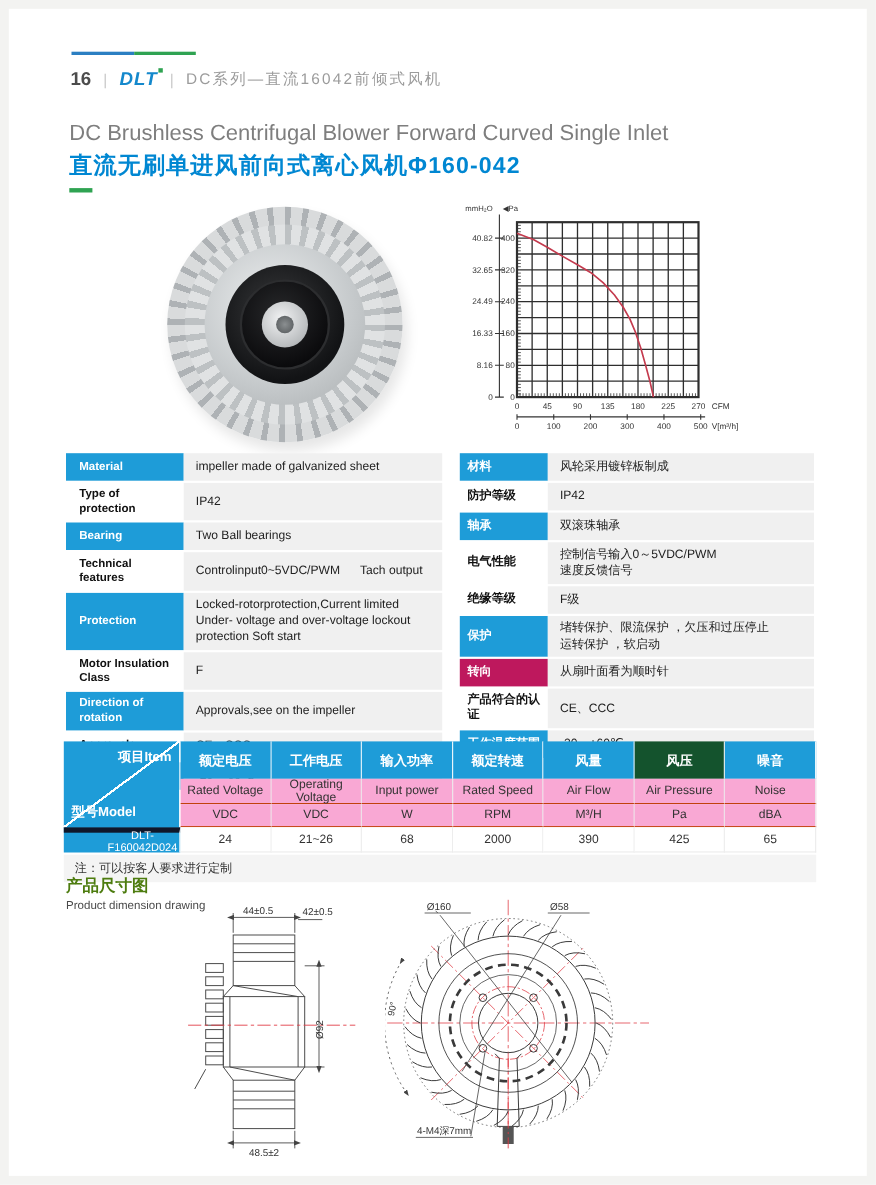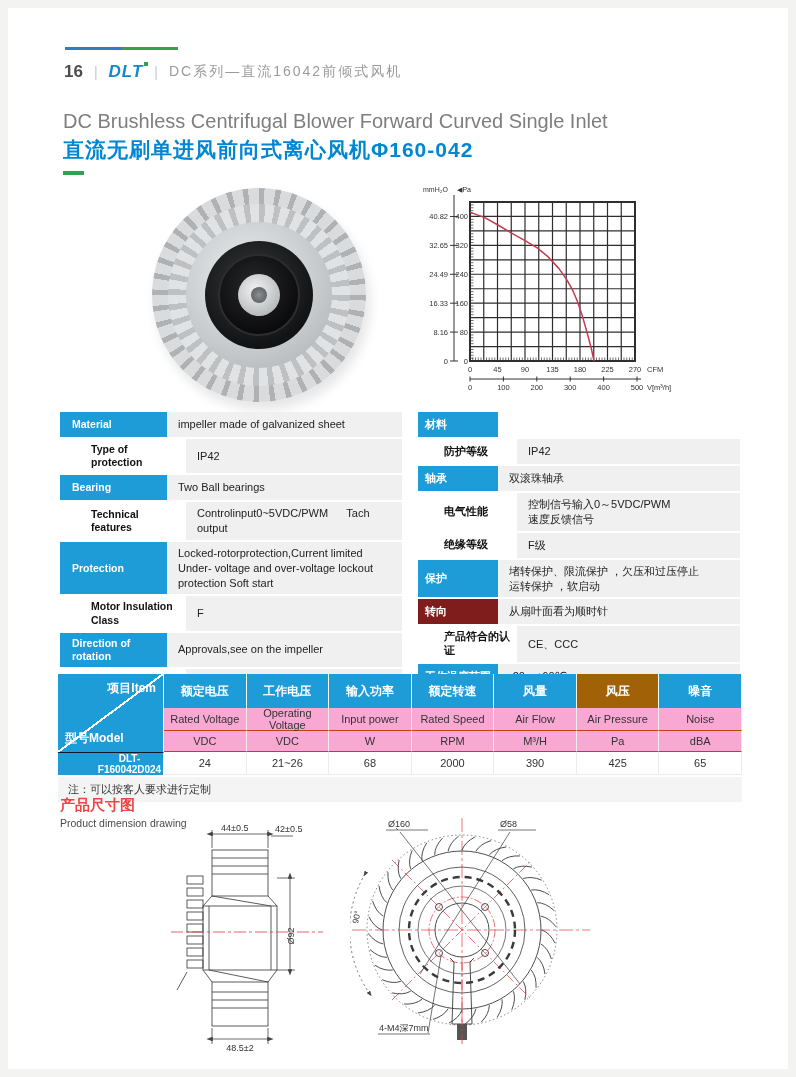--- a/index.html
+++ b/index.html
@@ -36,37 +36,37 @@
   svg text{font-family:"Liberation Sans","DejaVu Sans",sans-serif;}
   
   .spec{position:absolute;font-size:11px;}
   .spec-en{left:60px;top:412px;width:342px;}
   .spec-zh{left:418px;top:412px;width:322px;}
   .spec-row{display:flex;margin-bottom:2px;}
   .spec-label{display:flex;align-items:center;padding:4px 7px;font-weight:bold;line-height:1.25;box-sizing:border-box;min-height:25px;}
   .spec-en .spec-label{width:107px;font-size:10.5px;padding-left:12px;}
   .spec-zh .spec-label{width:80px;font-size:11px;}
   .spec-label.blue{color:#fff;}
-  .spec-label.white{background:#fff;color:#111;margin-left:19px;}
+  .spec-label.white{background:#fff;color:#111;}
   .spec-value{flex:1;display:flex;align-items:center;padding:4px 11px;color:#222;line-height:1.35;white-space:pre-wrap;box-sizing:border-box;}
   
   .model{position:absolute;left:58px;top:674px;width:684px;display:grid;
          grid-template-columns:106px repeat(7,1fr);grid-template-rows:34px 23px 21px 23px;font-size:11px;}
   .mt-cell{display:flex;align-items:center;justify-content:center;text-align:center;}
   .mt-zh{color:#fff;font-weight:bold;font-size:12px;border-right:1px solid #fff;}
   .mt-en,.mt-unit{background:#f9a8d4;color:#333;border-right:1px solid #ececec;border-bottom:1px solid #c2410c;}
   .mt-val{background:#fff;color:#333;border-right:1px solid #ececec;border-bottom:1px solid #ececec;}
   .mt-corner{grid-column:1;grid-row:1/4;position:relative;color:#fff;font-weight:bold;font-size:12px;border-right:1px solid #fff;}
   .mt-corner .item{position:absolute;top:6px;right:7px;}
   .mt-corner .model-lbl{position:absolute;bottom:5px;left:7px;}
-  .mt-model{grid-column:1;color:#fff;font-weight:bold;font-size:10px;border-right:1px solid #fff;border-top:1px solid #0f172a;padding-left:38px;}
+  .mt-model{grid-column:1;color:#fff;font-weight:normal;font-size:10px;border-right:1px solid #fff;border-top:5px solid #0f172a;padding-left:38px;}
   .model-note{position:absolute;left:58px;top:777px;width:684px;background:#f4f4f4;color:#333;
               font-size:11px;padding:5px 10px;box-sizing:border-box;font-family:Liberation Mono, monospace;}
   
-  .dim-title{position:absolute;left:60px;top:796px;font-size:15px;font-weight:bold;color:#ef4444;}
+  .dim-title{position:absolute;left:60px;top:796px;font-size:15px;font-weight:bold;color:#4d7c0f;}
   .dim-sub{position:absolute;left:60px;top:817px;font-size:10.5px;color:#4a4a4a;}
 </style>
 </head>
 <body>
 
 <div class="page">
 
   <div class="topline">
     <div class="half-blue" style="background: rgb(43, 127, 194);"></div>
     <div class="half-green" style="background: rgb(47, 163, 82);"></div>
@@ -287,20 +287,21 @@
         <div class="spec-value" style="background: rgb(240, 240, 240);">CE、CCC</div>
       </div>
       <div class="spec-row">
         <div class="spec-label blue" style="background: rgb(30, 156, 216);">Amb.Temp</div>
         <div class="spec-value" style="background: rgb(240, 240, 240);">-20~+60℃</div>
       </div>
     </div>
   <div class="spec spec-zh" id="specZh">
       <div class="spec-row">
         <div class="spec-label blue" style="background: rgb(30, 156, 216);">材料</div>
+        <div class="spec-value" style="background: rgb(240, 240, 240);">风轮采用镀锌板制成</div>
       </div>
       <div class="spec-row">
         <div class="spec-label white">防护等级</div>
         <div class="spec-value" style="background: rgb(240, 240, 240);">IP42</div>
       </div>
       <div class="spec-row">
         <div class="spec-label blue" style="background: rgb(30, 156, 216);">轴承</div>
         <div class="spec-value" style="background: rgb(240, 240, 240);">双滚珠轴承</div>
       </div>
       <div class="spec-row">
@@ -311,21 +312,21 @@
       <div class="spec-row">
         <div class="spec-label white">绝缘等级</div>
         <div class="spec-value" style="background: rgb(240, 240, 240);">F级</div>
       </div>
       <div class="spec-row">
         <div class="spec-label blue" style="background: rgb(30, 156, 216);">保护</div>
         <div class="spec-value" style="background: rgb(240, 240, 240);">堵转保护、限流保护 ，欠压和过压停止
 运转保护 ，软启动</div>
       </div>
       <div class="spec-row">
-        <div class="spec-label blue" style="background: #7f1d1d;">转向</div>
+        <div class="spec-label blue" style="background: #be185d;">转向</div>
         <div class="spec-value" style="background: rgb(240, 240, 240);">从扇叶面看为顺时针</div>
       </div>
       <div class="spec-row">
         <div class="spec-label white">产品符合的认证</div>
         <div class="spec-value" style="background: rgb(240, 240, 240);">CE、CCC</div>
       </div>
       <div class="spec-row">
         <div class="spec-label blue" style="background: rgb(30, 156, 216);">工作温度范围</div>
         <div class="spec-value" style="background: rgb(240, 240, 240);">-20～+60℃</div>
       </div>
@@ -344,21 +345,21 @@
       <div class="mt-cell mt-unit" style="grid-area: 3 / 3;">VDC</div>
       <div class="mt-cell mt-zh" style="grid-area: 1 / 4; background: rgb(30, 156, 216);">输入功率</div>
       <div class="mt-cell mt-en" style="grid-area: 2 / 4;">Input power</div>
       <div class="mt-cell mt-unit" style="grid-area: 3 / 4;">W</div>
       <div class="mt-cell mt-zh" style="grid-area: 1 / 5; background: rgb(30, 156, 216);">额定转速</div>
       <div class="mt-cell mt-en" style="grid-area: 2 / 5;">Rated Speed</div>
       <div class="mt-cell mt-unit" style="grid-area: 3 / 5;">RPM</div>
       <div class="mt-cell mt-zh" style="grid-area: 1 / 6; background: rgb(30, 156, 216);">风量</div>
       <div class="mt-cell mt-en" style="grid-area: 2 / 6;">Air Flow</div>
       <div class="mt-cell mt-unit" style="grid-area: 3 / 6;">M³/H</div>
-      <div class="mt-cell mt-zh" style="grid-area: 1 / 7; background: #a16207;">风压</div>
+      <div class="mt-cell mt-zh" style="grid-area: 1 / 7; background: #14532d;">风压</div>
       <div class="mt-cell mt-en" style="grid-area: 2 / 7;">Air Pressure</div>
       <div class="mt-cell mt-unit" style="grid-area: 3 / 7;">Pa</div>
       <div class="mt-cell mt-zh" style="grid-area: 1 / 8; background: rgb(30, 156, 216);">噪音</div>
       <div class="mt-cell mt-en" style="grid-area: 2 / 8;">Noise</div>
       <div class="mt-cell mt-unit" style="grid-area: 3 / 8;">dBA</div>
       <div class="mt-cell mt-model" style="grid-area: 4 / 1; background: rgb(30, 156, 216);">DLT-F160042D024</div>
       <div class="mt-cell mt-val" style="grid-area: 4 / 2;">24</div>
       <div class="mt-cell mt-val" style="grid-area: 4 / 3;">21~26</div>
       <div class="mt-cell mt-val" style="grid-area: 4 / 4;">68</div>
       <div class="mt-cell mt-val" style="grid-area: 4 / 5;">2000</div>

